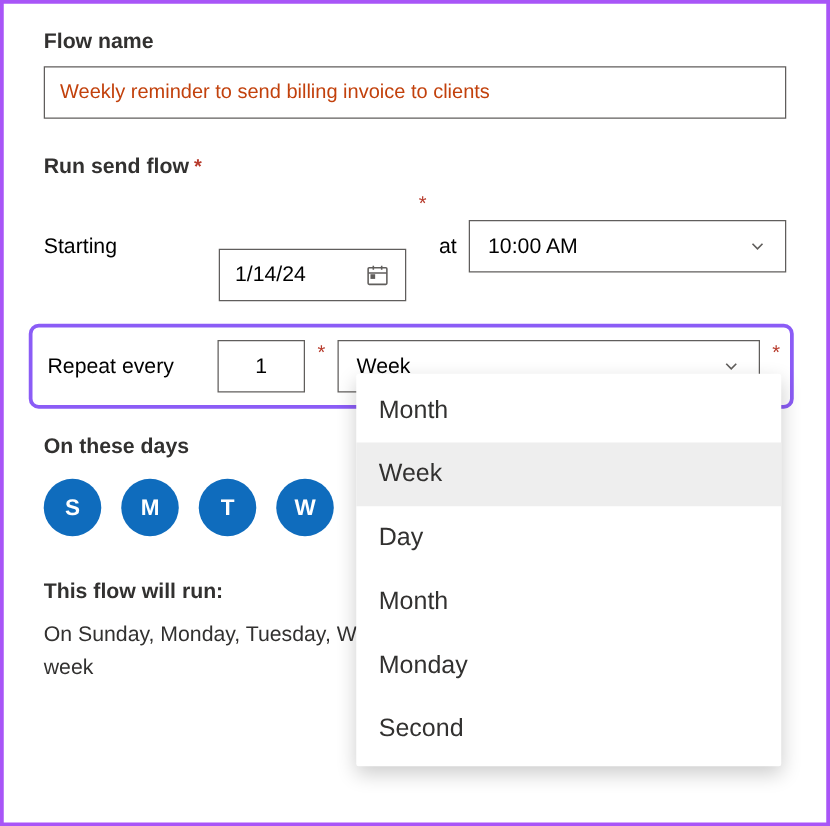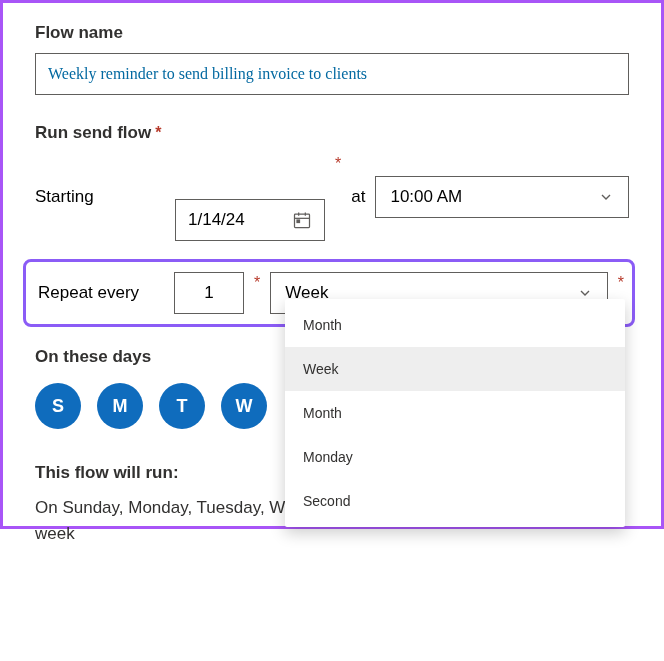--- a/index.html
+++ b/index.html
@@ -1,39 +1,39 @@
 <!DOCTYPE html>
 <html><head>
   <meta charset="utf-8">
   <style>
     * { box-sizing: border-box; margin: 0; padding: 0; font-family: "Segoe UI", Arial, sans-serif; }
     body { width: 664px; height: 661px; background: #fff; }
-    .outer { width: 664px; height: 529px; border: 3px solid #a855f7; padding: 20px 32px; position: relative; }
+    .outer { width: 664px; height: 661px; border: 3px solid #a855f7; padding: 20px 32px; position: relative; }
     .label { font-weight: 600; font-size: 17px; color: #323130; margin-bottom: 10px; display: block; }
     .req { color: #b73a2b; margin-left: 4px; font-size: 16px; }
-    .text-input { width: 100%; height: 42px; border: 1px solid #605e5c; padding: 0 12px; font-size: 16px; color: #0369a1; font-family: Liberation Serif, serif; }
+    .text-input { width: 100%; height: 42px; border: 1px solid #605e5c; padding: 0 12px; font-size: 16px; color: #c2410c; }
     .section { margin-top: 28px; }
     .row { display: flex; align-items: center; gap: 10px; margin-bottom: 18px; }
     .row-label { font-size: 17px; color: #000000; width: 130px; }
     .date-box { width: 150px; height: 42px; border: 1px solid #605e5c; display: flex; align-items: center; justify-content: space-between; padding: 0 12px; font-size: 17px; margin-top: 46px; }
     .cal-icon { width: 20px; height: 20px; }
     .at { font-size: 17px; }
     .time-box { flex: 1; height: 42px; border: 1px solid #605e5c; display: flex; align-items: center; justify-content: space-between; padding: 0 14px; font-size: 17px; }
     .chev { width: 16px; height: 16px; }
     .highlight { border: 3px solid #8b5cf6; border-radius: 8px; padding: 10px 8px; margin-left: -12px; margin-right: -6px; display: flex; align-items: center; gap: 10px; }
     .highlight .row-label { padding-left: 4px; }
     .num-input { width: 70px; height: 42px; border: 1px solid #605e5c; text-align: center; font-size: 17px; }
     .unit-select { flex: 1; height: 42px; border: 1px solid #605e5c; display: flex; align-items: center; justify-content: space-between; padding: 0 14px; font-size: 17px; }
     .days-label { font-weight: 600; font-size: 17px; color: #323130; margin-top: 20px; margin-bottom: 16px; }
     .days { display: flex; gap: 16px; }
     .day { width: 46px; height: 46px; border-radius: 50%; background: #0f6cbd; color: #fff; display: flex; align-items: center; justify-content: center; font-size: 18px; font-weight: 600; cursor: pointer; }
     .runs-label { font-weight: 600; font-size: 17px; color: #323130; margin-top: 34px; margin-bottom: 12px; }
     .runs-text { font-size: 17px; color: #323130; line-height: 1.5; }
     .dropdown { position: absolute; left: 282px; top: 296px; width: 340px; background: #fff; box-shadow: 0 6px 16px rgba(0,0,0,.2); border-radius: 2px; z-index: 10; padding: 4px 0; }
-    .dd-item { padding: 14px 18px; font-size: 14px; color: #323130; cursor: pointer; }
+    .dd-item { padding: 14px 18px; font-size: 20px; color: #323130; cursor: pointer; }
     .dd-item.sel { background: #eee; }
     .asterisk-inline { color: #b73a2b; font-size: 16px; align-self: flex-start; margin-top: 2px; }
   </style>
 </head>
 <body>
 
 <div class="outer">
 
   <label class="label">Flow name</label>
   <input class="text-input" value="Weekly reminder to send billing invoice to clients" style="">
@@ -86,18 +86,19 @@
       <div class="day">W</div>
     </div>
 
     <div class="runs-label">This flow will run:</div>
     <div class="runs-text">On Sunday, Monday, Tuesday, Wednesday, Thursday, Friday, Saturday every week</div>
   </div>
 
   <div class="dropdown">
     <div class="dd-item">Month</div>
     <div class="dd-item sel">Week</div>
+    <div class="dd-item">Day</div>
     <div class="dd-item">Month</div>
     <div class="dd-item">Monday</div>
     <div class="dd-item">Second</div>
   </div>
 
 </div>
 
 </body></html>

